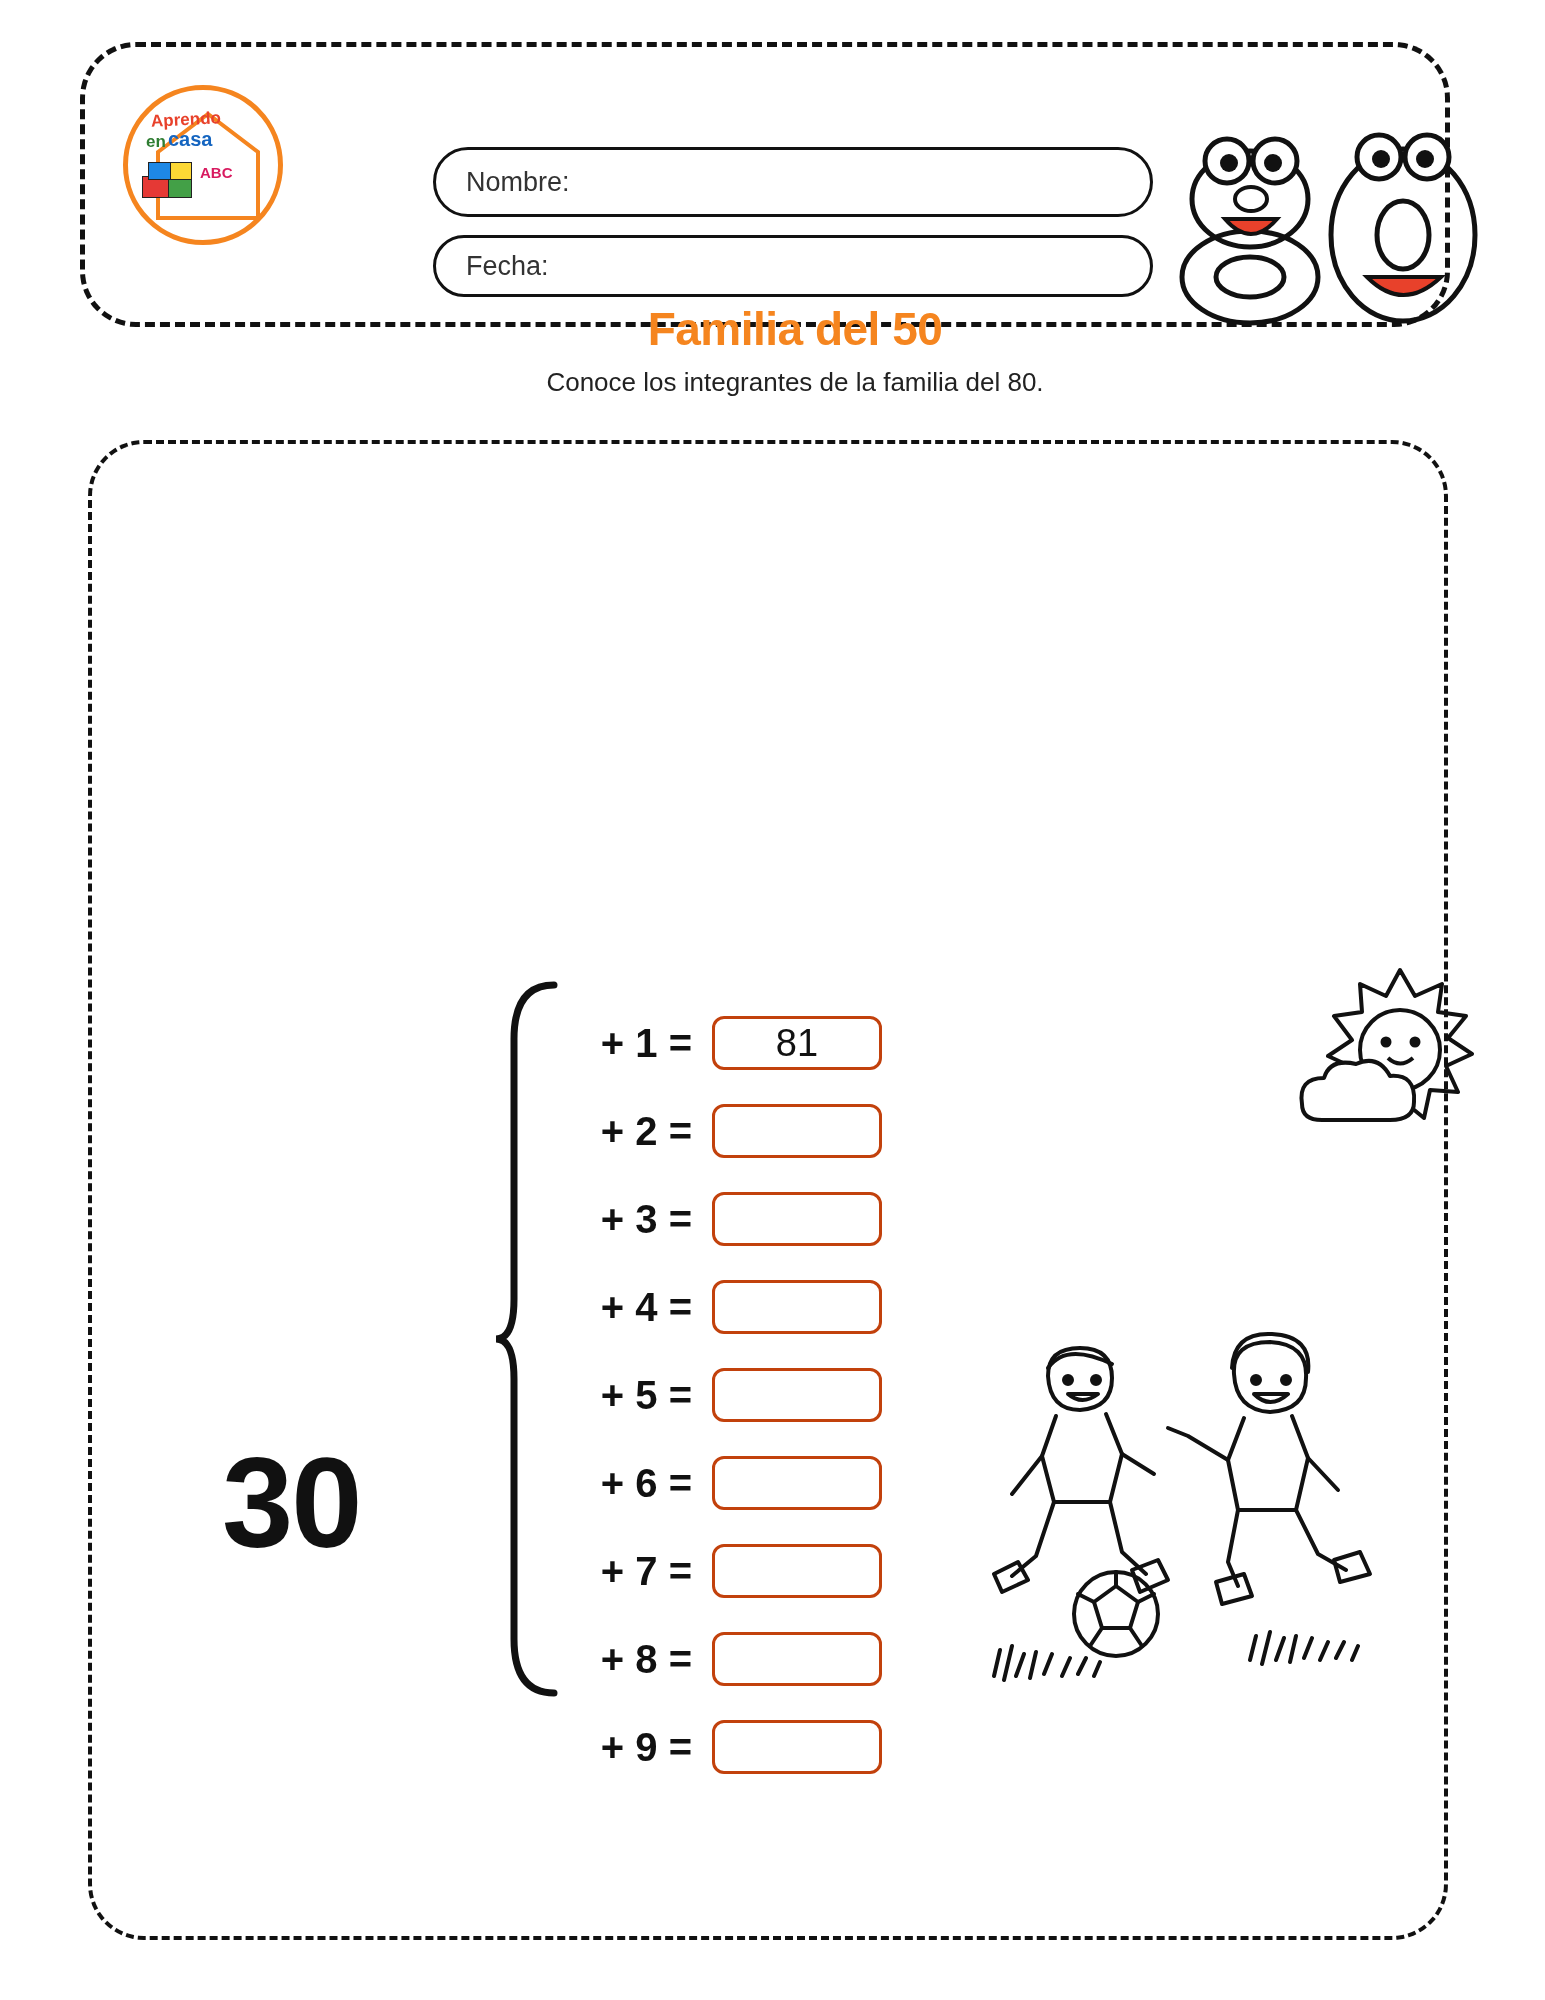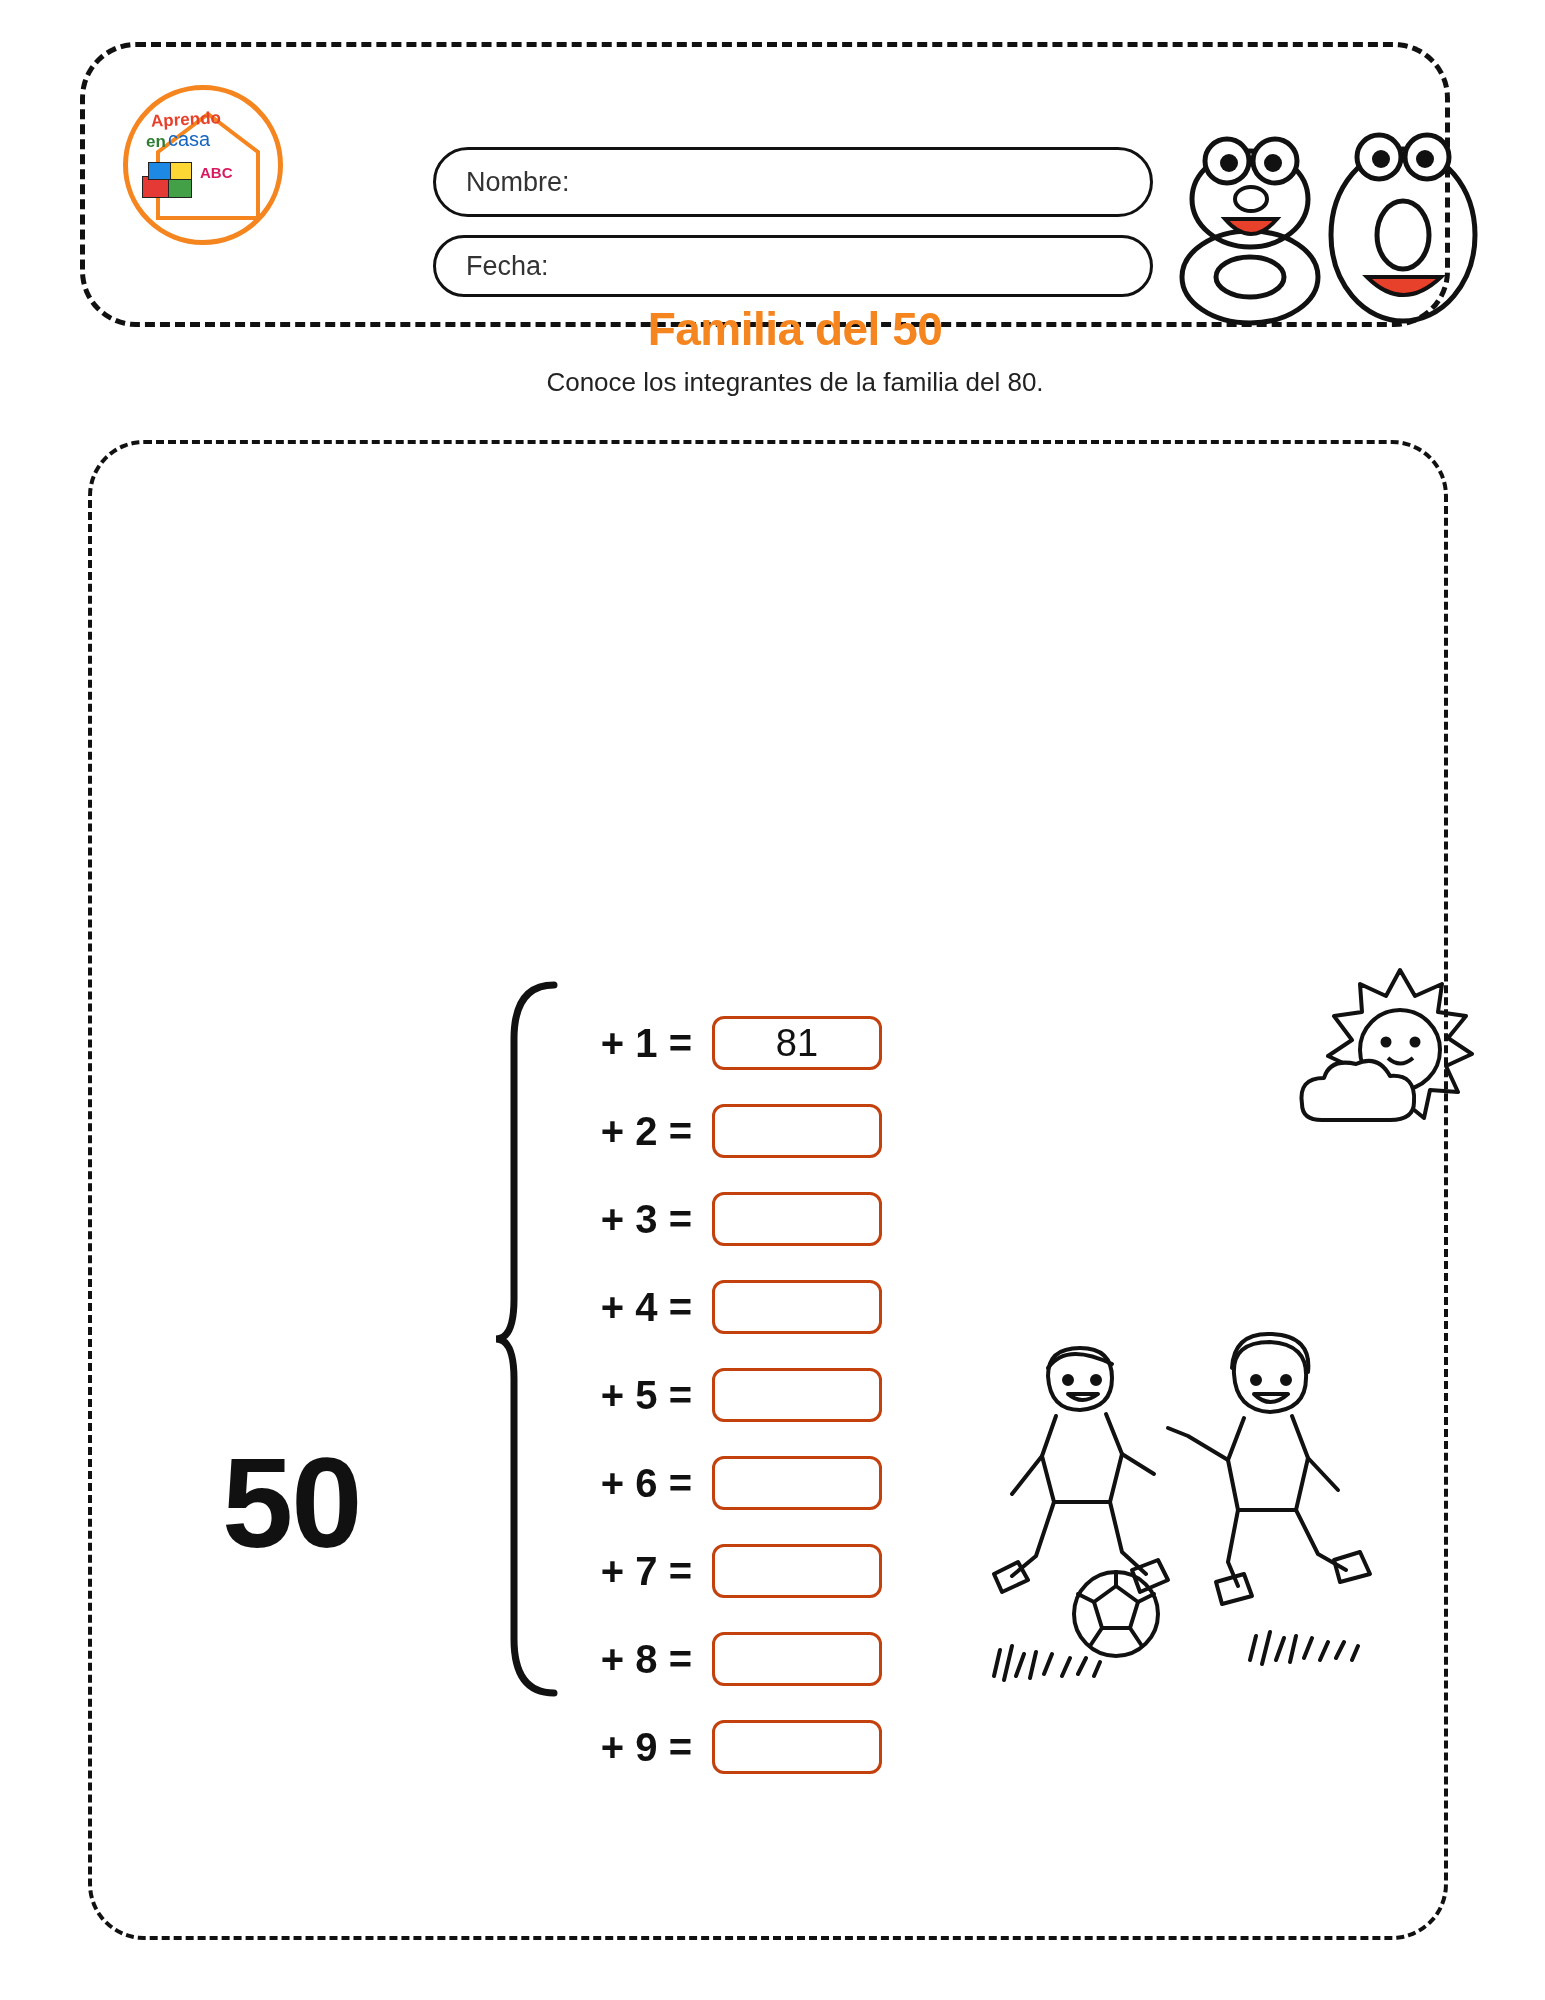--- a/index.html
+++ b/index.html
@@ -56,21 +56,21 @@
     position: absolute;
     left: 18px; top: 42px;
     font-size: 17px;
     font-weight: bold;
     color: #2E7D32;
   }
   .logo .word-casa {
     position: absolute;
     left: 40px; top: 38px;
     font-size: 20px;
-    font-weight: normal;
+    font-weight: bold;
     color: #1565C0;
   }
   .logo .blocks {
     position: absolute;
     left: 14px; top: 72px;
     width: 56px; height: 34px;
   }
   .logo .blk { position: absolute; border: 1.5px solid #222; }
   .logo .abc {
     position: absolute;
@@ -246,21 +246,21 @@
     <circle cx="224" cy="30" r="22" fill="#fff" stroke="#111" stroke-width="5"></circle>
     <circle cx="272" cy="30" r="22" fill="#fff" stroke="#111" stroke-width="5"></circle>
     <circle cx="226" cy="32" r="9" fill="#111"></circle>
     <circle cx="270" cy="32" r="9" fill="#111"></circle>
     <path d="M212 150 Q248 186 286 150 Z" fill="#E8412B" stroke="#111" stroke-width="4"></path>
   </svg>
 </div>
 
 <div class="main-panel">
 
-  <div class="big-number">50</div>
+  <div class="big-number">30</div>
 
   <svg class="brace" width="80" height="720" viewBox="0 0 80 720">
     <path d="M62 6 Q22 6 22 60 L22 320 Q22 360 4 360 Q22 360 22 400 L22 660 Q22 714 62 714" fill="none" stroke="#111" stroke-width="7" stroke-linecap="round"></path>
   </svg>
 
   <div class="rows">
     <div class="row">
       <div class="op">+ 1 =</div>
       <div class="answer-box">81</div>
     </div>

